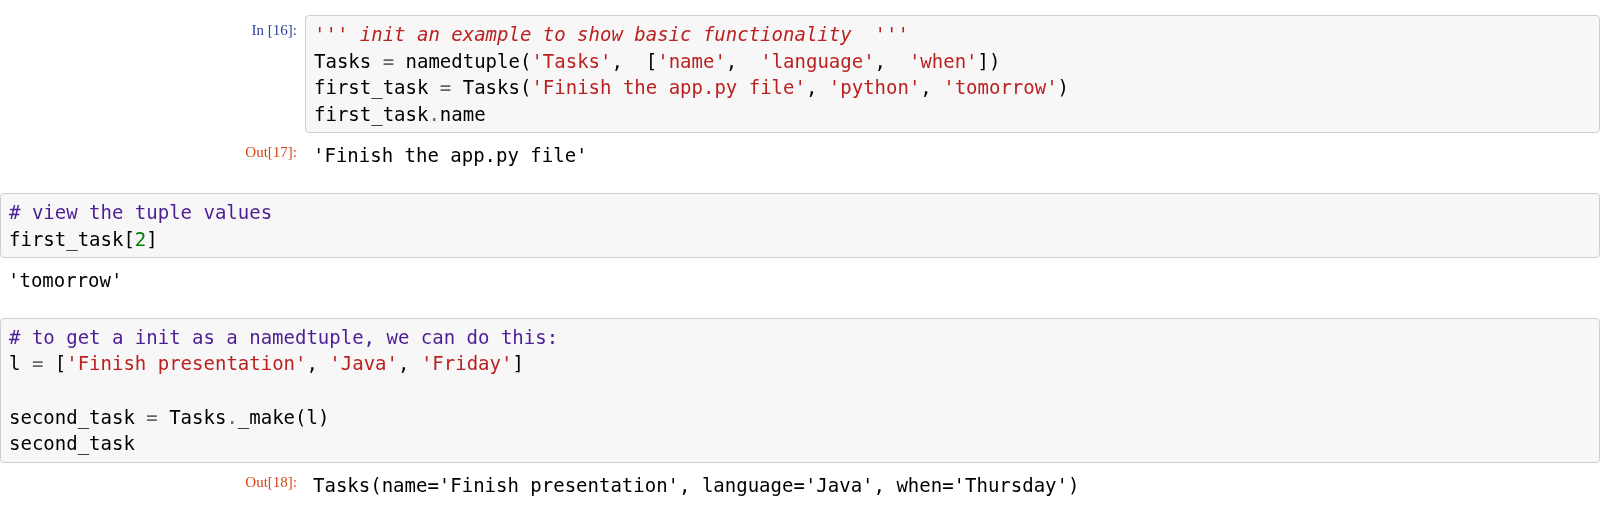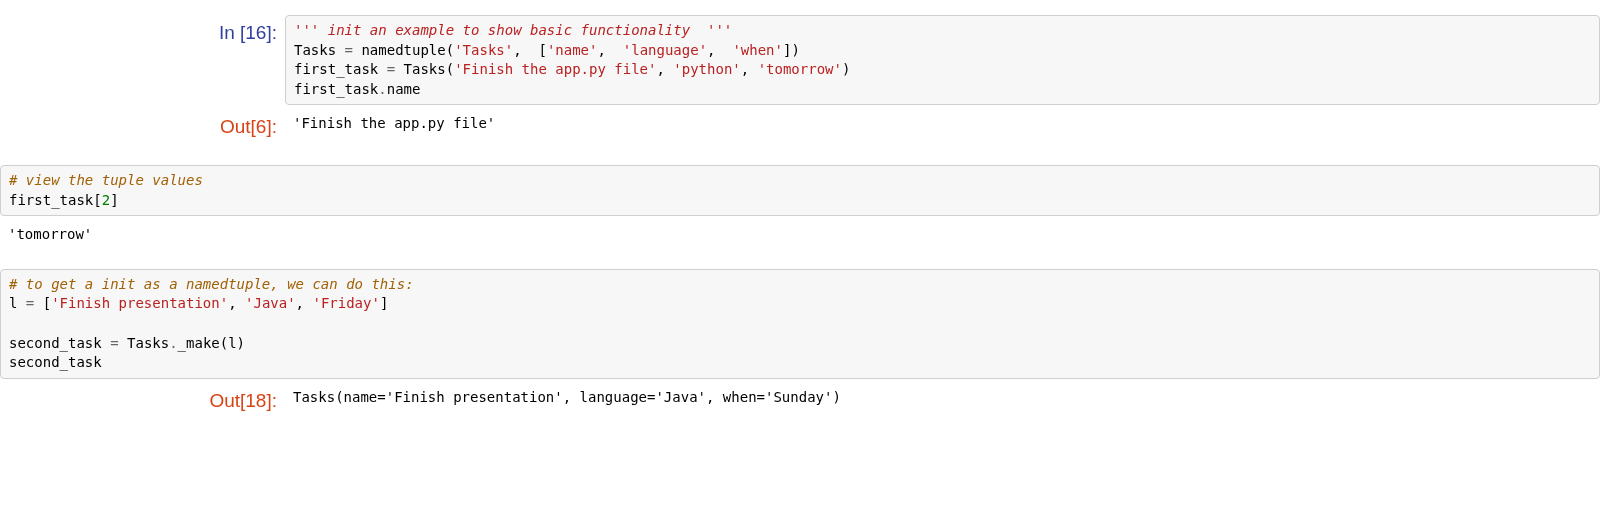--- a/index.html
+++ b/index.html
@@ -12,32 +12,33 @@
   }
   .cell {
     display: flex;
     margin-bottom: 4px;
   }
   .prompt {
     width: 285px;
     flex-shrink: 0;
     text-align: right;
     padding: 5px 8px 5px 0;
-    font-family: Liberation Sans, sans-serif;
-    font-size: 19px;
+    font-family: Liberation Serif, serif;
+    font-size: 15px;
     line-height: 1.4;
     box-sizing: border-box;
+    margin-left: 20px;
   }
   .prompt.in { color: #303F9F; }
   .prompt.out { color: #D84315; }
   .content {
     flex: 1;
     padding: 5px 8px;
     font-family: "DejaVu Sans Mono", Menlo, Consolas, monospace;
-    font-size: 14px;
+    font-size: 19px;
     line-height: 1.4;
     box-sizing: border-box;
     margin-right: 10px;
   }
   .code-box {
     background: #f7f7f7;
     border: 1px solid #cfcfcf;
     border-radius: 4px;
   }
   .out-box {
@@ -45,38 +46,38 @@
   }
   pre {
     margin: 0;
     white-space: pre;
     font-family: inherit;
     overflow-x: auto;
   }
   .c-str { color: #BA2121; }
   .c-doc { color: #BA2121; font-style: italic; }
   .c-op  { color: #666666; }
-  .c-cmt { color: #a16207; font-style: italic; }
+  .c-cmt { color: #4c1d95; }
   .c-num { color: #008000; }
   .c-nm  { color: #000; }
 </style>
 </head>
 <body>
 
 <div class="cell">
   <div class="prompt in">In [16]:</div>
   <div class="content code-box">
     <pre><span class="c-doc">''' init an example to show basic functionality  '''</span>
 <span class="c-nm">Tasks </span><span class="c-op">=</span><span class="c-nm"> namedtuple(</span><span class="c-str">'Tasks'</span><span class="c-nm">,  [</span><span class="c-str">'name'</span><span class="c-nm">,  </span><span class="c-str">'language'</span><span class="c-nm">,  </span><span class="c-str">'when'</span><span class="c-nm">])</span>
 <span class="c-nm">first_task </span><span class="c-op">=</span><span class="c-nm"> Tasks(</span><span class="c-str">'Finish the app.py file'</span><span class="c-nm">, </span><span class="c-str">'python'</span><span class="c-nm">, </span><span class="c-str">'tomorrow'</span><span class="c-nm">)</span>
 <span class="c-nm">first_task</span><span class="c-op">.</span><span class="c-nm">name</span></pre>
   </div>
 </div>
 <div class="cell">
-  <div class="prompt out">Out[6]:</div>
+  <div class="prompt out">Out[17]:</div>
   <div class="content out-box">
     <pre>'Finish the app.py file'</pre>
   </div>
 </div>
 
 <div style="height:15px"></div>
 
 <div class="cell">
   <div class="content code-box">
     <pre><span class="c-cmt"># view the tuple values</span>
@@ -96,15 +97,15 @@
     <pre><span class="c-cmt"># to get a init as a namedtuple, we can do this:</span>
 <span class="c-nm">l </span><span class="c-op">=</span><span class="c-nm"> [</span><span class="c-str">'Finish presentation'</span><span class="c-nm">, </span><span class="c-str">'Java'</span><span class="c-nm">, </span><span class="c-str">'Friday'</span><span class="c-nm">]</span>
 
 <span class="c-nm">second_task </span><span class="c-op">=</span><span class="c-nm"> Tasks</span><span class="c-op">.</span><span class="c-nm">_make(l)</span>
 <span class="c-nm">second_task</span></pre>
   </div>
 </div>
 <div class="cell">
   <div class="prompt out">Out[18]:</div>
   <div class="content out-box">
-    <pre>Tasks(name='Finish presentation', language='Java', when='Sunday')</pre>
+    <pre>Tasks(name='Finish presentation', language='Java', when='Thursday')</pre>
   </div>
 </div>
 
 </body></html>

